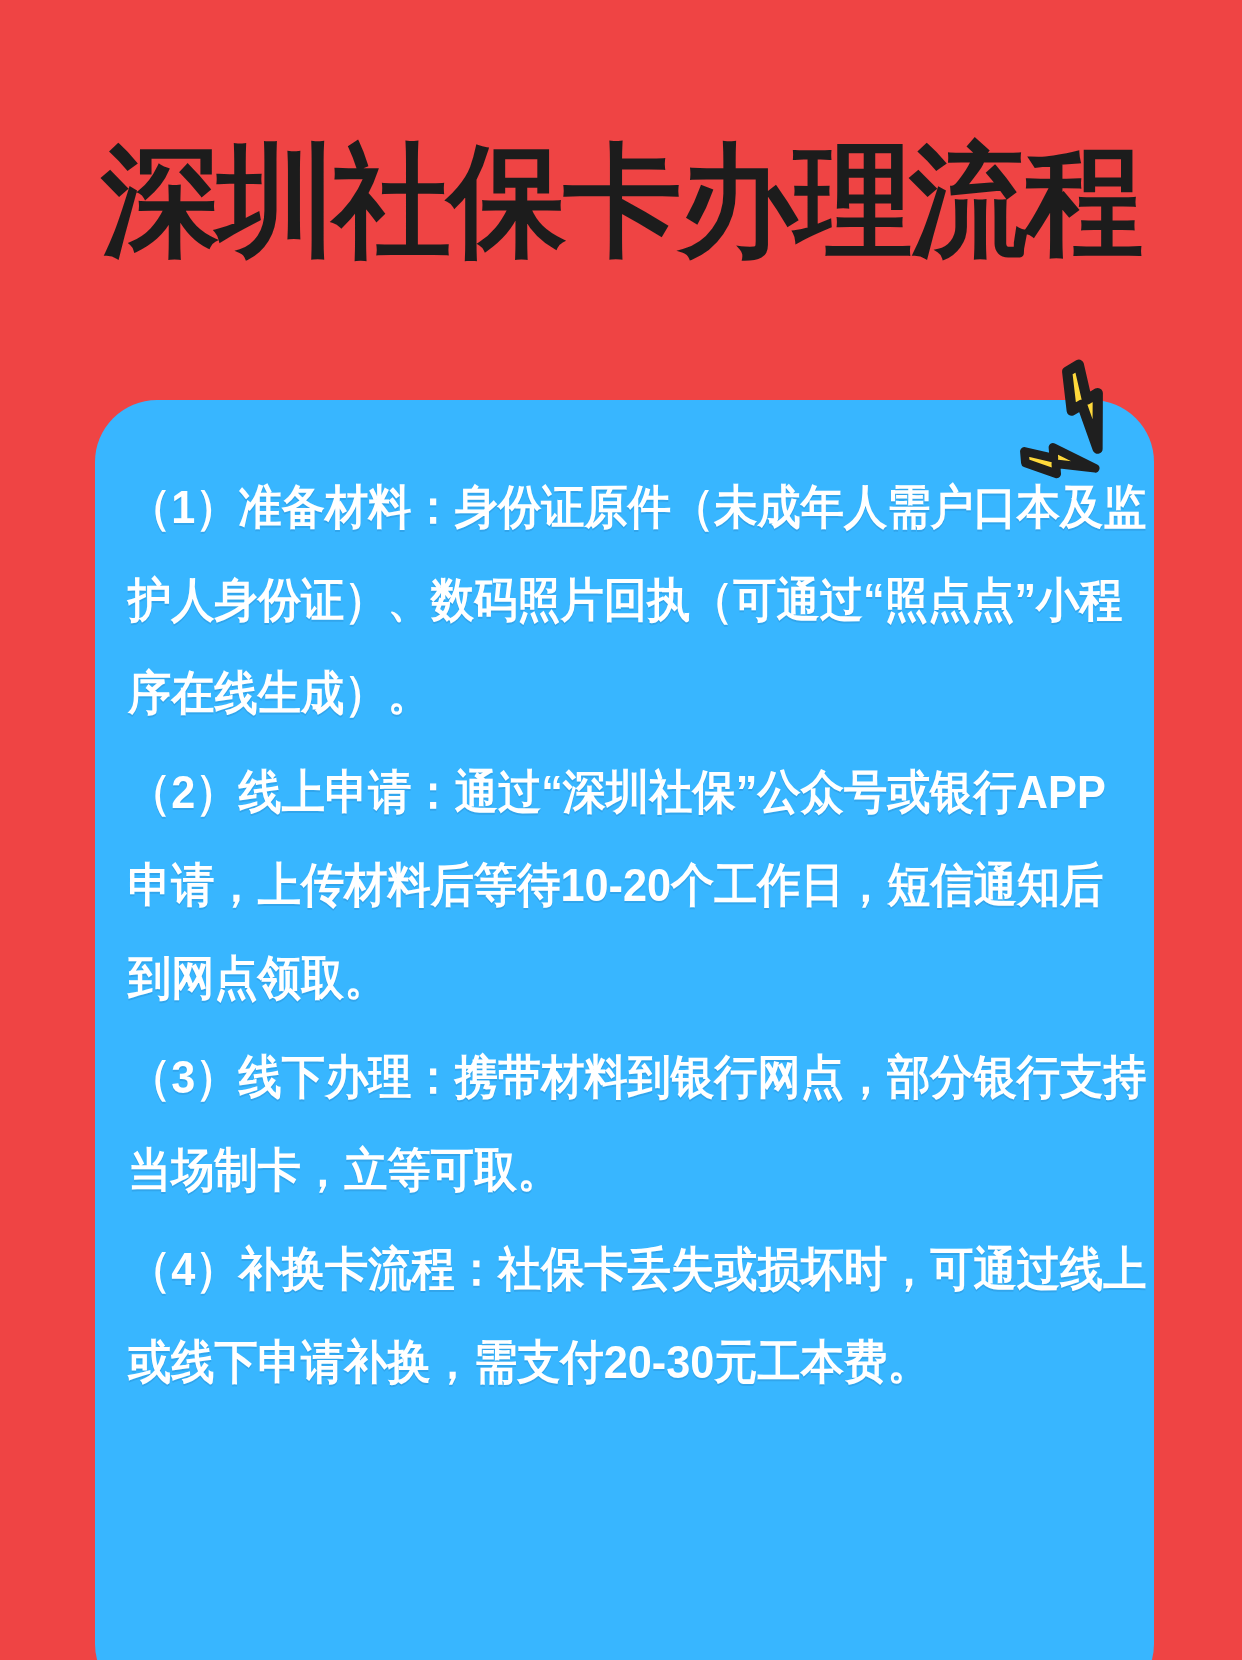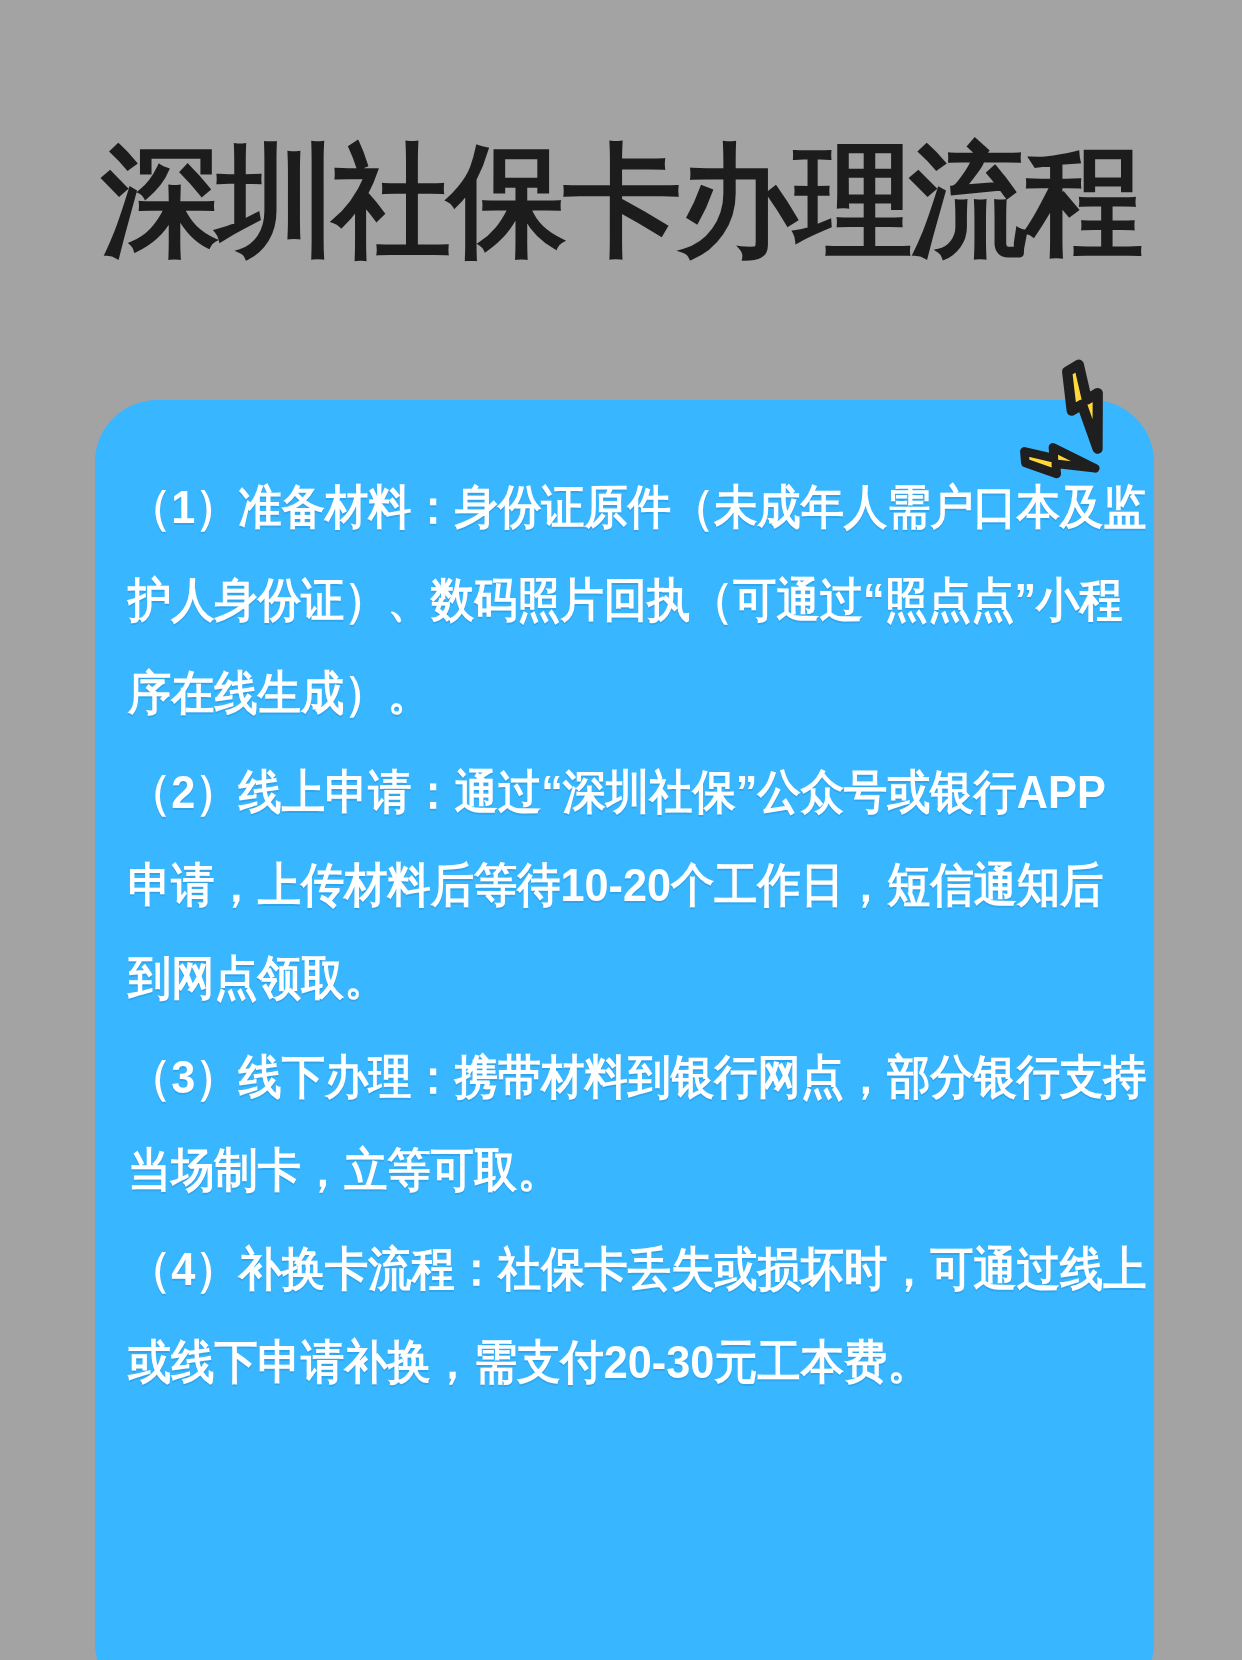--- a/index.html
+++ b/index.html
@@ -4,21 +4,21 @@
 <style>
   html, body { margin: 0; padding: 0; }
   body {
     width: 1242px; height: 1660px;
     font-family: "Liberation Sans", sans-serif;
     overflow: hidden;
   }
   .poster {
     position: relative;
     width: 1242px; height: 1660px;
-    background: #a3a3a3;
+    background: #ef4444;
     overflow: hidden;
   }
   .title {
     position: absolute;
     top: 140px; left: 0;
     width: 1242px;
     margin: 0;
     text-align: center;
     font-size: 122px;
     line-height: 1.0;

